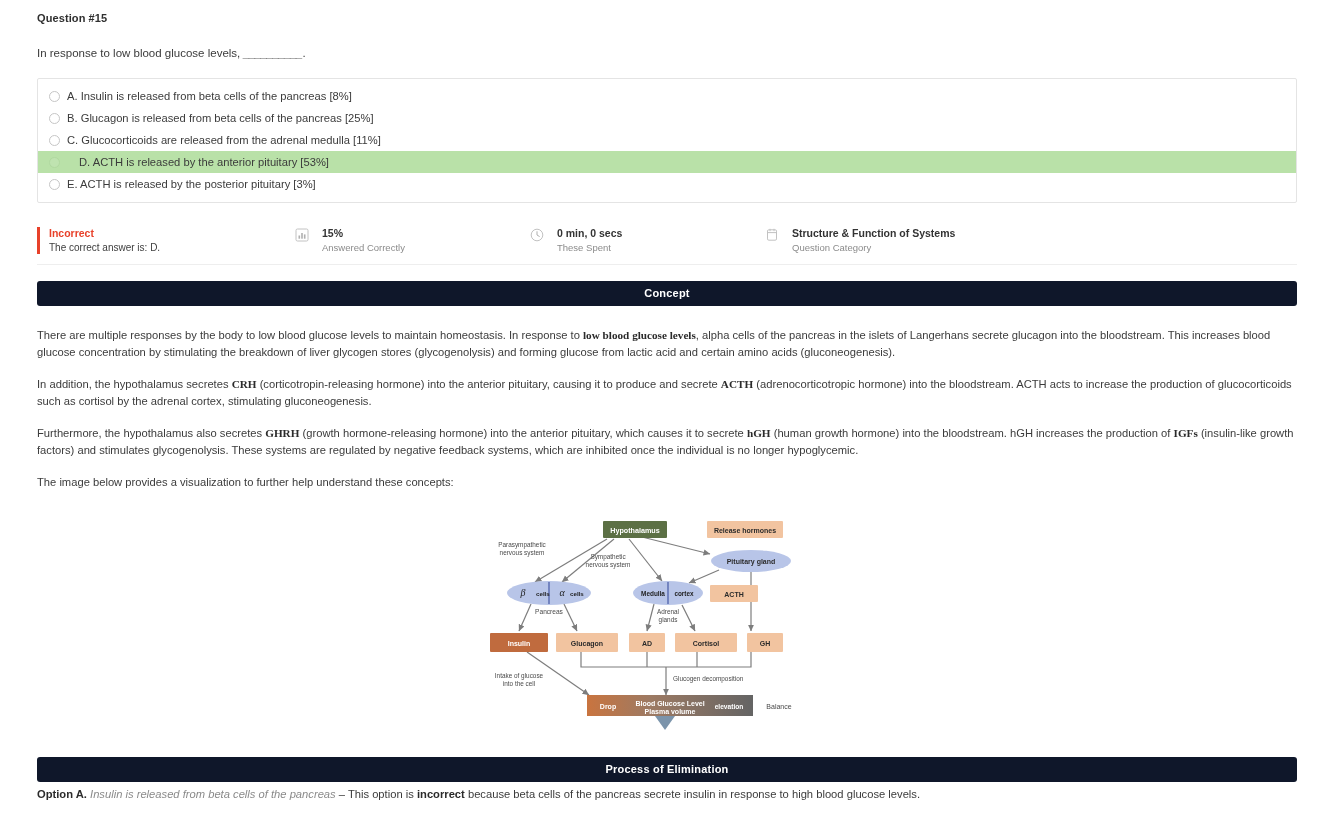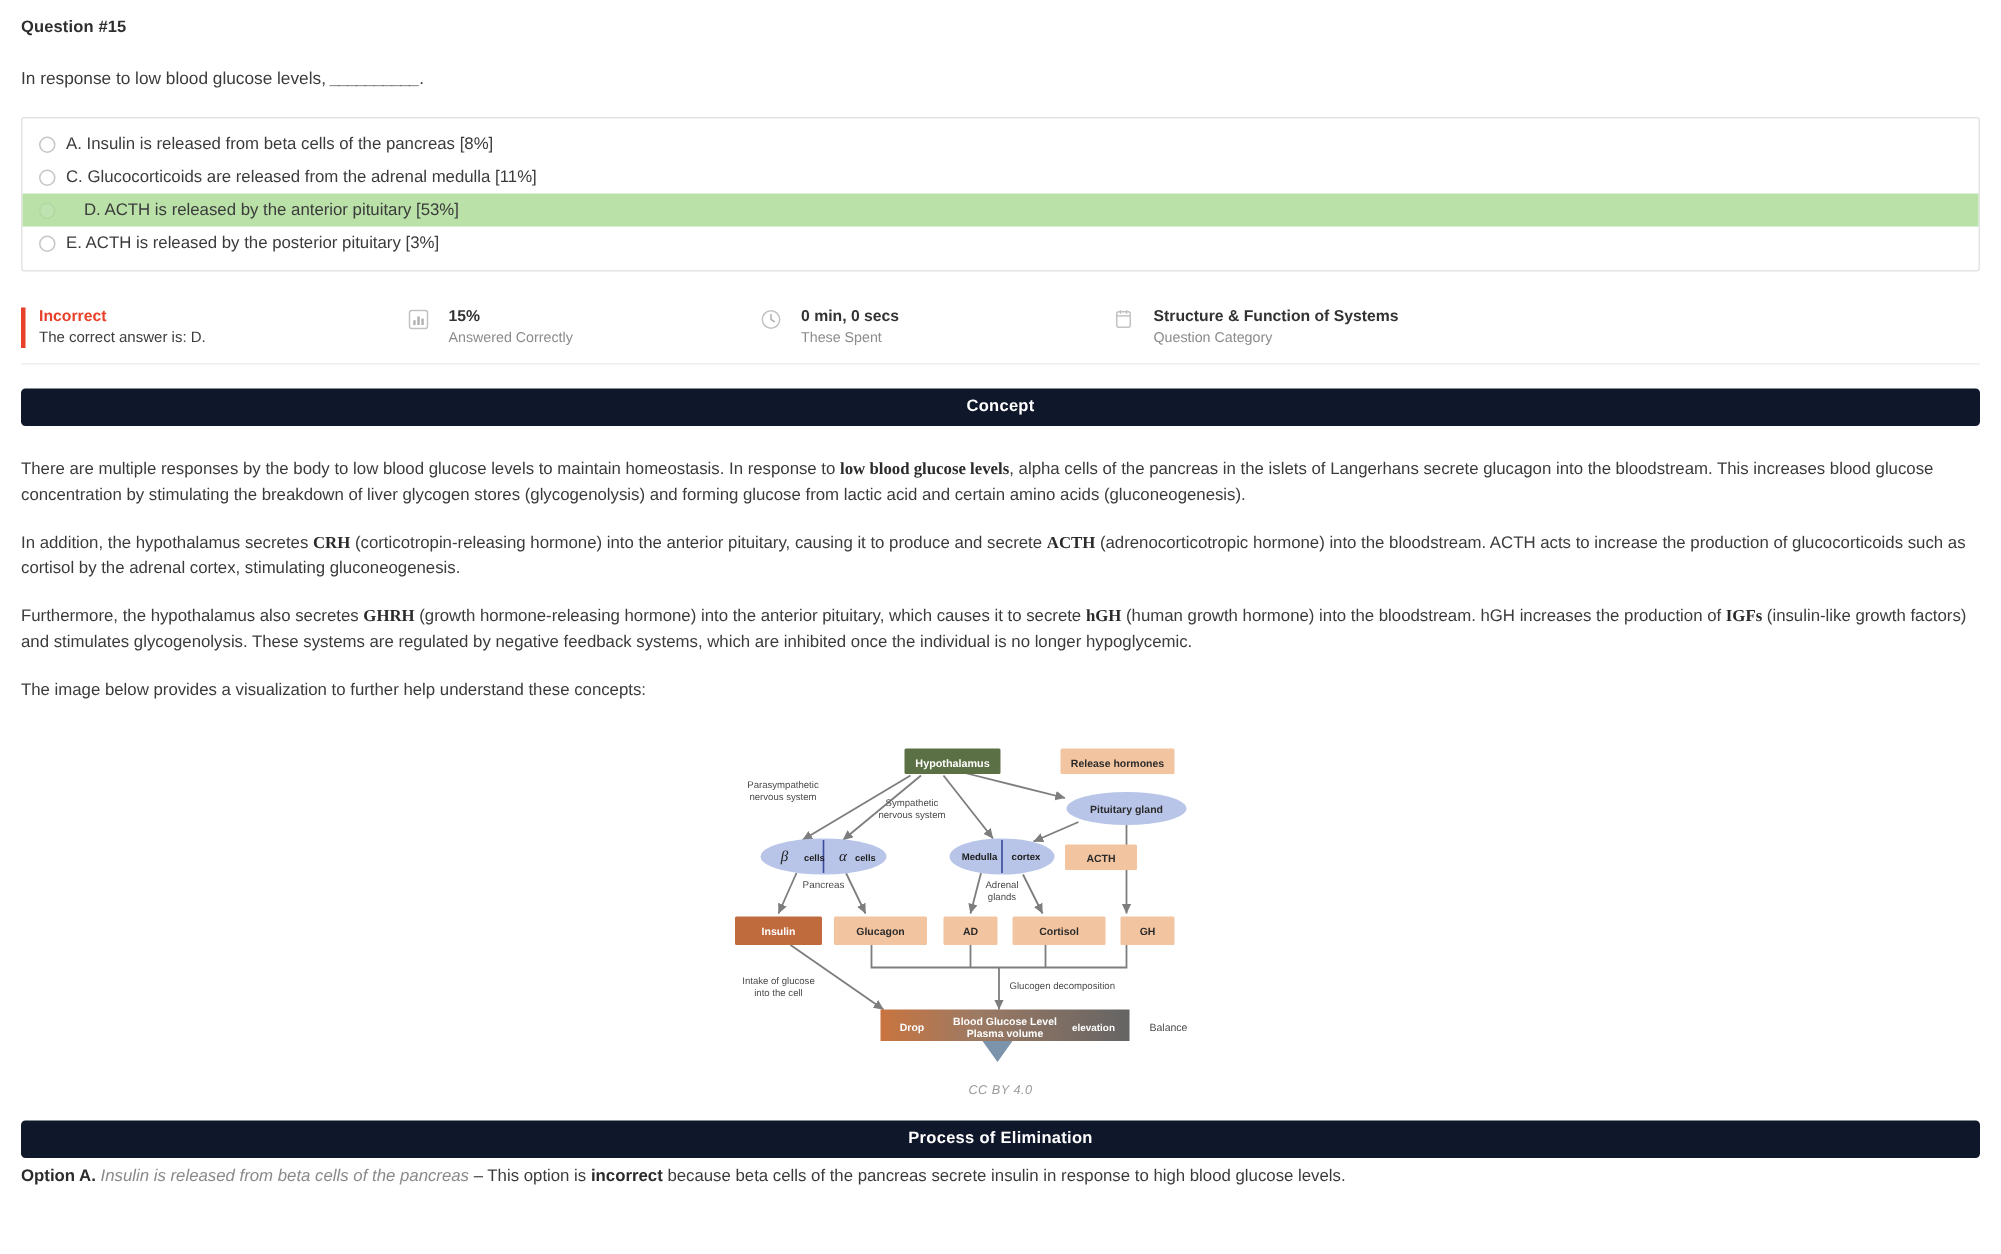--- a/index.html
+++ b/index.html
@@ -4,21 +4,21 @@
 <style>
   * { box-sizing: border-box; }
   html, body {
     margin: 0; padding: 0;
     background: #ffffff;
     width: 1334px;
     font-family: "Liberation Sans", sans-serif;
     color: #333333;
     -webkit-font-smoothing: antialiased;
   }
-  .page { width: 1334px; min-height: 836px; position: relative; padding: 0 14px; }
+  .page { width: 1334px; min-height: 836px; position: relative; padding: 0 37px; }
 
   
   .q-number {
     font-size: 11px; font-weight: bold; color: #2f2f2f;
     padding-top: 12px; letter-spacing: 0.1px;
   }
   .q-stem {
     font-size: 11.5px; color: #3b3b3b;
     margin-top: 23px;
   }
@@ -120,20 +120,24 @@
   <div class="q-number">Question #15</div>
 
   <div class="q-stem">
     <span>In response to low blood glucose levels, </span><span class="blank">__________</span><span>.</span>
   </div>
 
   <div class="choices">
     <div class="choice">
       <span class="radio"></span>
       <span class="choice-text">A. Insulin is released from beta cells of the pancreas [8%]</span>
+    </div>
+    <div class="choice">
+      <span class="radio"></span>
+      <span class="choice-text">B. Glucagon is released from beta cells of the pancreas [25%]</span>
     </div>
     <div class="choice">
       <span class="radio"></span>
       <span class="choice-text">C. Glucocorticoids are released from the adrenal medulla [11%]</span>
     </div>
     <div class="choice correct">
       <span class="radio"></span>
       <span class="choice-text">D. ACTH is released by the anterior pituitary [53%]</span>
     </div>
     <div class="choice">
@@ -300,21 +304,20 @@
 
       <rect x="130" y="186" width="166" height="21" fill="url(#bglgrad)"></rect>
       <text x="151" y="200" font-family="Liberation Sans, sans-serif" font-size="7" fill="#ffffff" text-anchor="middle" font-weight="bold">Drop</text>
       <text x="213" y="196.5" font-family="Liberation Sans, sans-serif" font-size="7" fill="#ffffff" text-anchor="middle" font-weight="bold">Blood Glucose Level</text>
       <text x="213" y="204.5" font-family="Liberation Sans, sans-serif" font-size="7" fill="#ffffff" text-anchor="middle" font-weight="bold">Plasma volume</text>
       <text x="272" y="200" font-family="Liberation Sans, sans-serif" font-size="6.6" fill="#ffffff" text-anchor="middle" font-weight="bold">elevation</text>
       <text x="322" y="200" font-family="Liberation Sans, sans-serif" font-size="7" fill="#4a4a4a" text-anchor="middle">Balance</text>
       <polygon points="198,207 218,207 208,221" fill="#7b94ab"></polygon>
     </svg>
   </div>
-  <div class="cc">CC BY 4.0</div>
 
   <div class="section-bar">Process of Elimination</div>
 
   <div class="poe-para">
     <span class="opt">Option A.</span><span class="quote"> Insulin is released from beta cells of the pancreas </span><span>– This option is </span><span class="inc">incorrect</span><span> because beta cells of the pancreas secrete insulin in response to high blood glucose levels.</span>
   </div>
 
 </div>
 
 </body></html>

